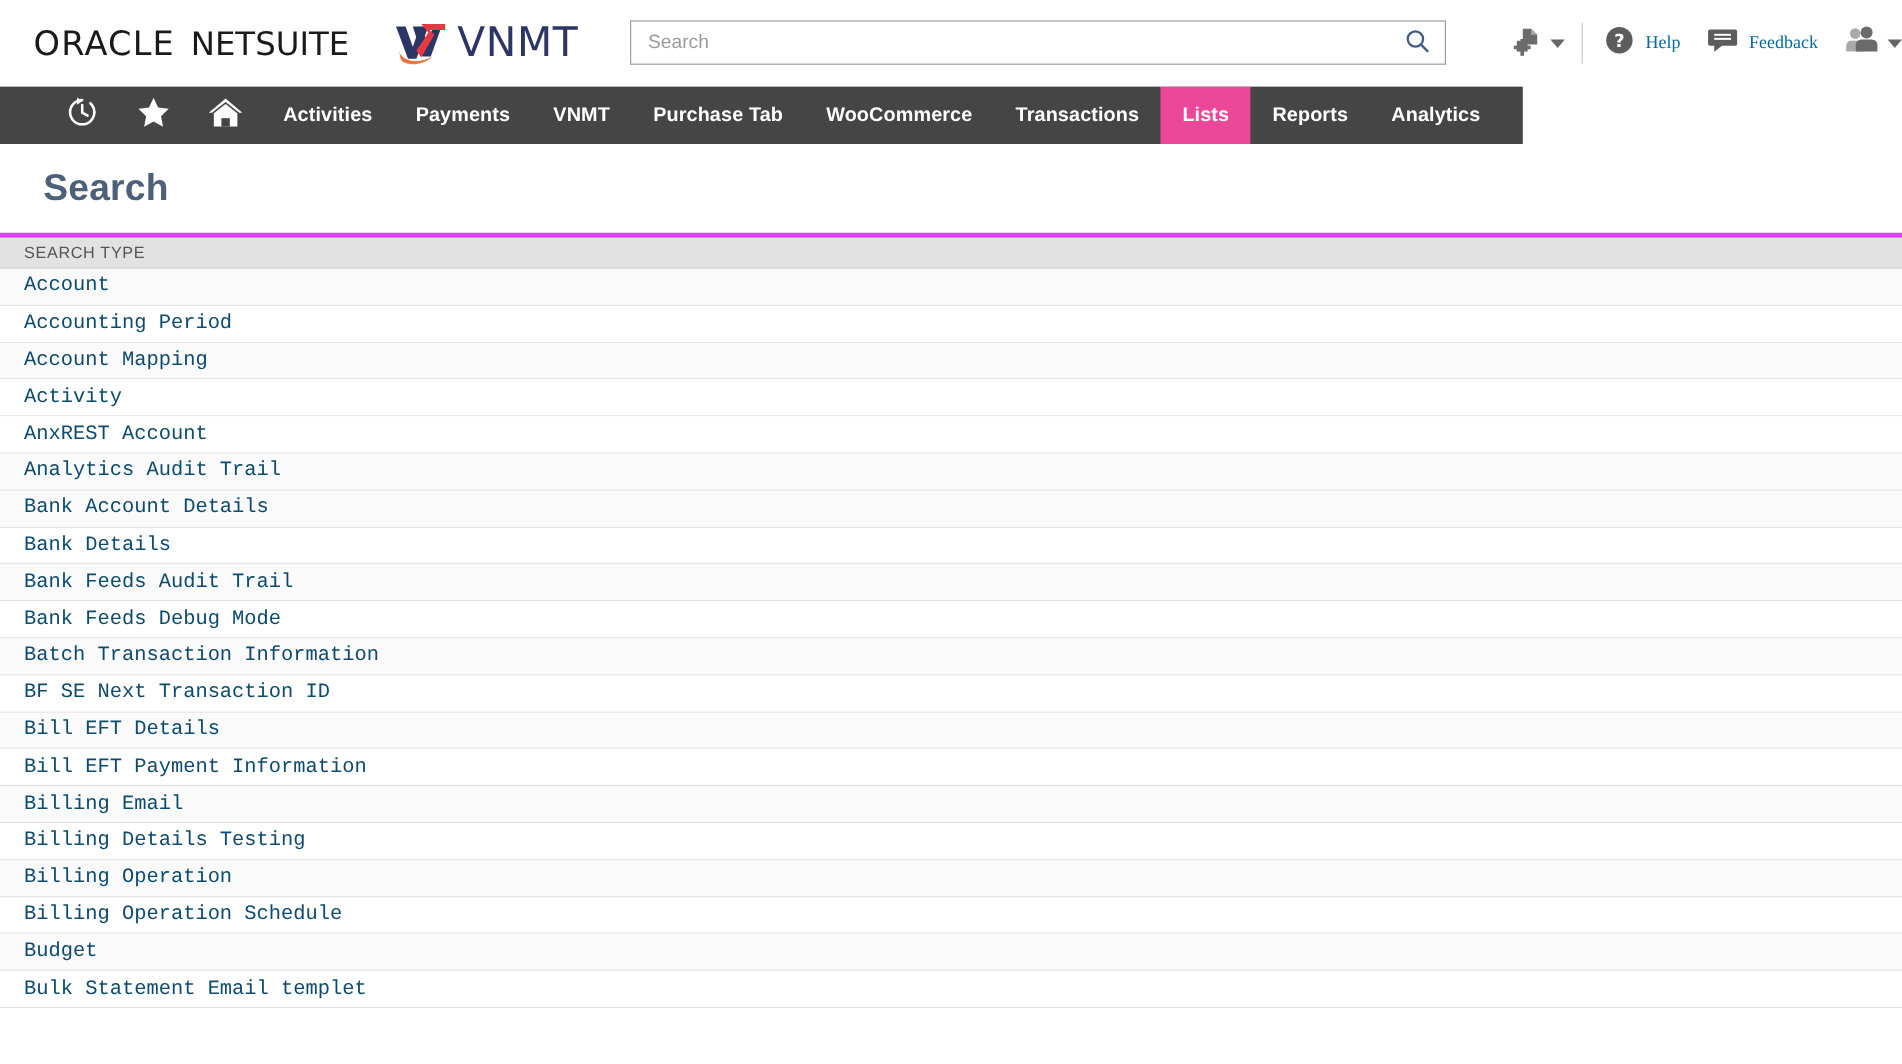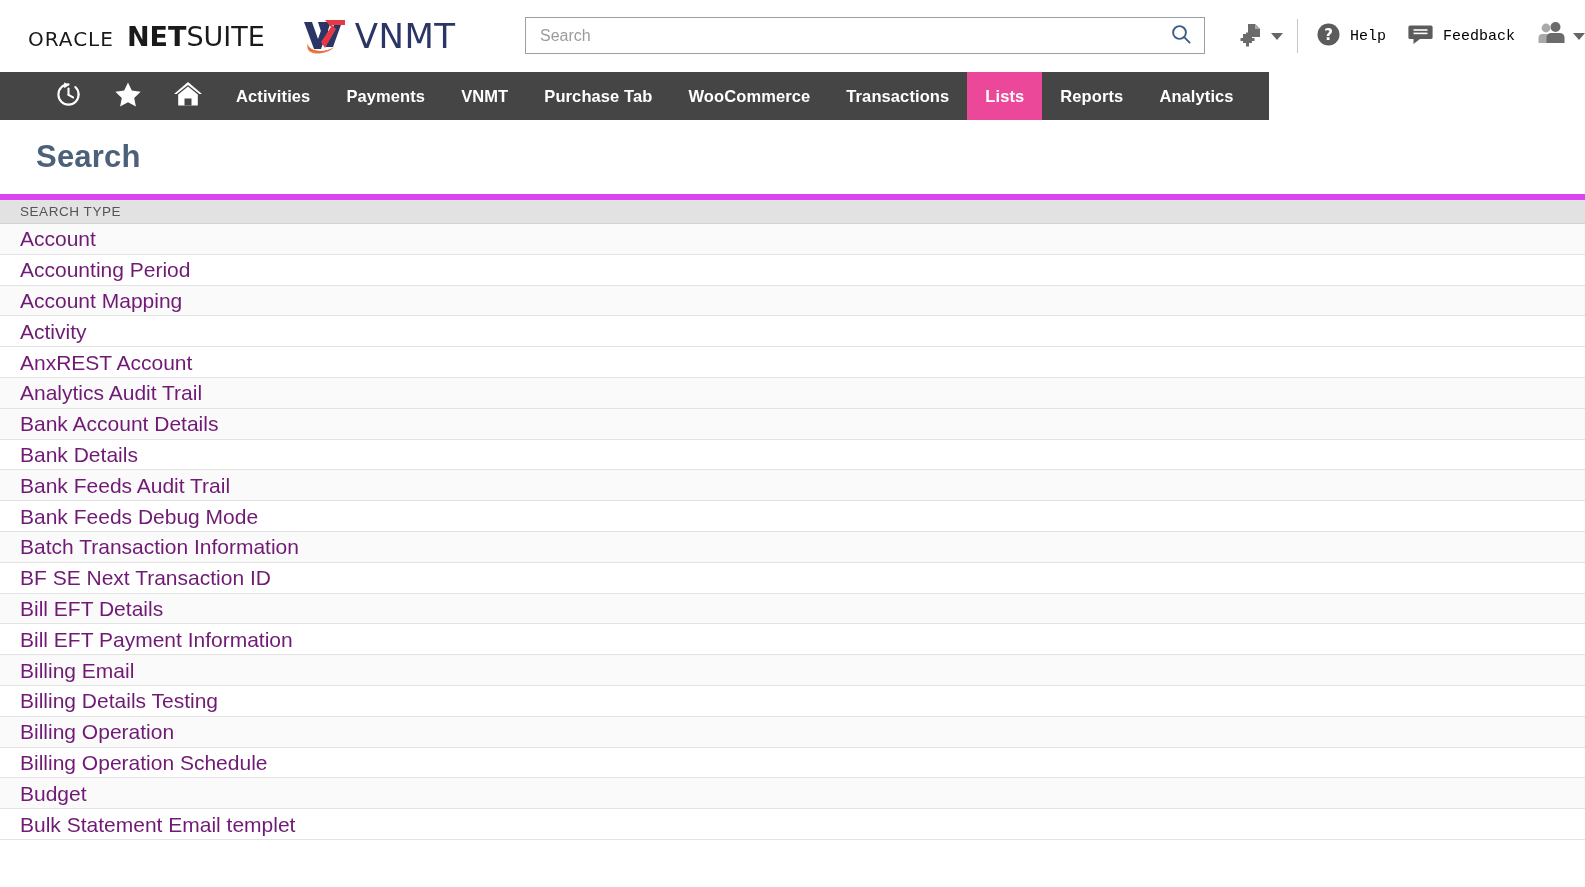--- a/index.html
+++ b/index.html
@@ -31,29 +31,29 @@
 
   
   .oracle-logo {
     display: flex;
     align-items: baseline;
     letter-spacing: 0.5px;
     white-space: nowrap;
   }
   .oracle-word {
     font-family: "DejaVu Sans", sans-serif;
-    font-size: 20px;
+    font-size: 28px;
     font-weight: 400;
     color: #1a1a1a;
     letter-spacing: 1px;
   }
   .netsuite-bold {
     font-family: "DejaVu Sans", sans-serif;
     font-size: 27px;
-    font-weight: 700;
+    font-weight: 400;
     color: #1a1a1a;
     margin-left: 13px;
     letter-spacing: 0px;
     text-align: center;
   }
   .netsuite-light {
     font-family: "DejaVu Sans", sans-serif;
     font-size: 27px;
     font-weight: 400;
     color: #1a1a1a;
@@ -123,23 +123,23 @@
     align-items: center;
   }
   .hdr-item {
     display: flex;
     align-items: center;
     cursor: pointer;
     height: 100%;
   }
   .hdr-label {
     font-size: 15px;
-    color: #000000;
+    color: #0369a1;
     margin-left: 9px;
-    font-family: Liberation Mono, monospace;
+    font-family: Liberation Serif, serif;
   }
   .hdr-divider {
     width: 1px;
     height: 34px;
     background: #c8c8c8;
     margin: 0 18px 0 14px;
   }
   .caret-down {
     width: 0; height: 0;
     border-left: 6px solid transparent;
@@ -199,21 +199,21 @@
     letter-spacing: 0.2px;
   }
 
   .list-table {
     width: 1585px;
     border-collapse: collapse;
   }
   .col-header {
     background: #e2e2e2;
     height: 30px;
-    border-top: 6px solid #d946ef;
+    border-top: 4px solid #d946ef;
     border-bottom: 1px solid #d2d2d2;
     display: flex;
     align-items: center;
     padding-left: 20px;
   }
   .col-header-label {
     font-size: 13.5px;
     color: #555555;
     letter-spacing: 0.55px;
     font-family: "Liberation Sans", sans-serif;
@@ -227,24 +227,24 @@
     align-items: center;
     padding-left: 20px;
     border-bottom: 1px solid #e3e3e3;
     background: #ffffff;
     cursor: pointer;
   }
   .list-row.alt {
     background: #fafafa;
   }
   .row-link {
-    font-size: 21px;
-    color: #701a75;
+    font-size: 17px;
+    color: #0c4a6e;
     text-decoration: none;
-    font-family: Liberation Sans, sans-serif;
+    font-family: Liberation Mono, monospace;
     line-height: 1;
   }
 </style>
 </head>
 <body>
 
 <div class="topbar">
 
   <div class="brand-group">
 

